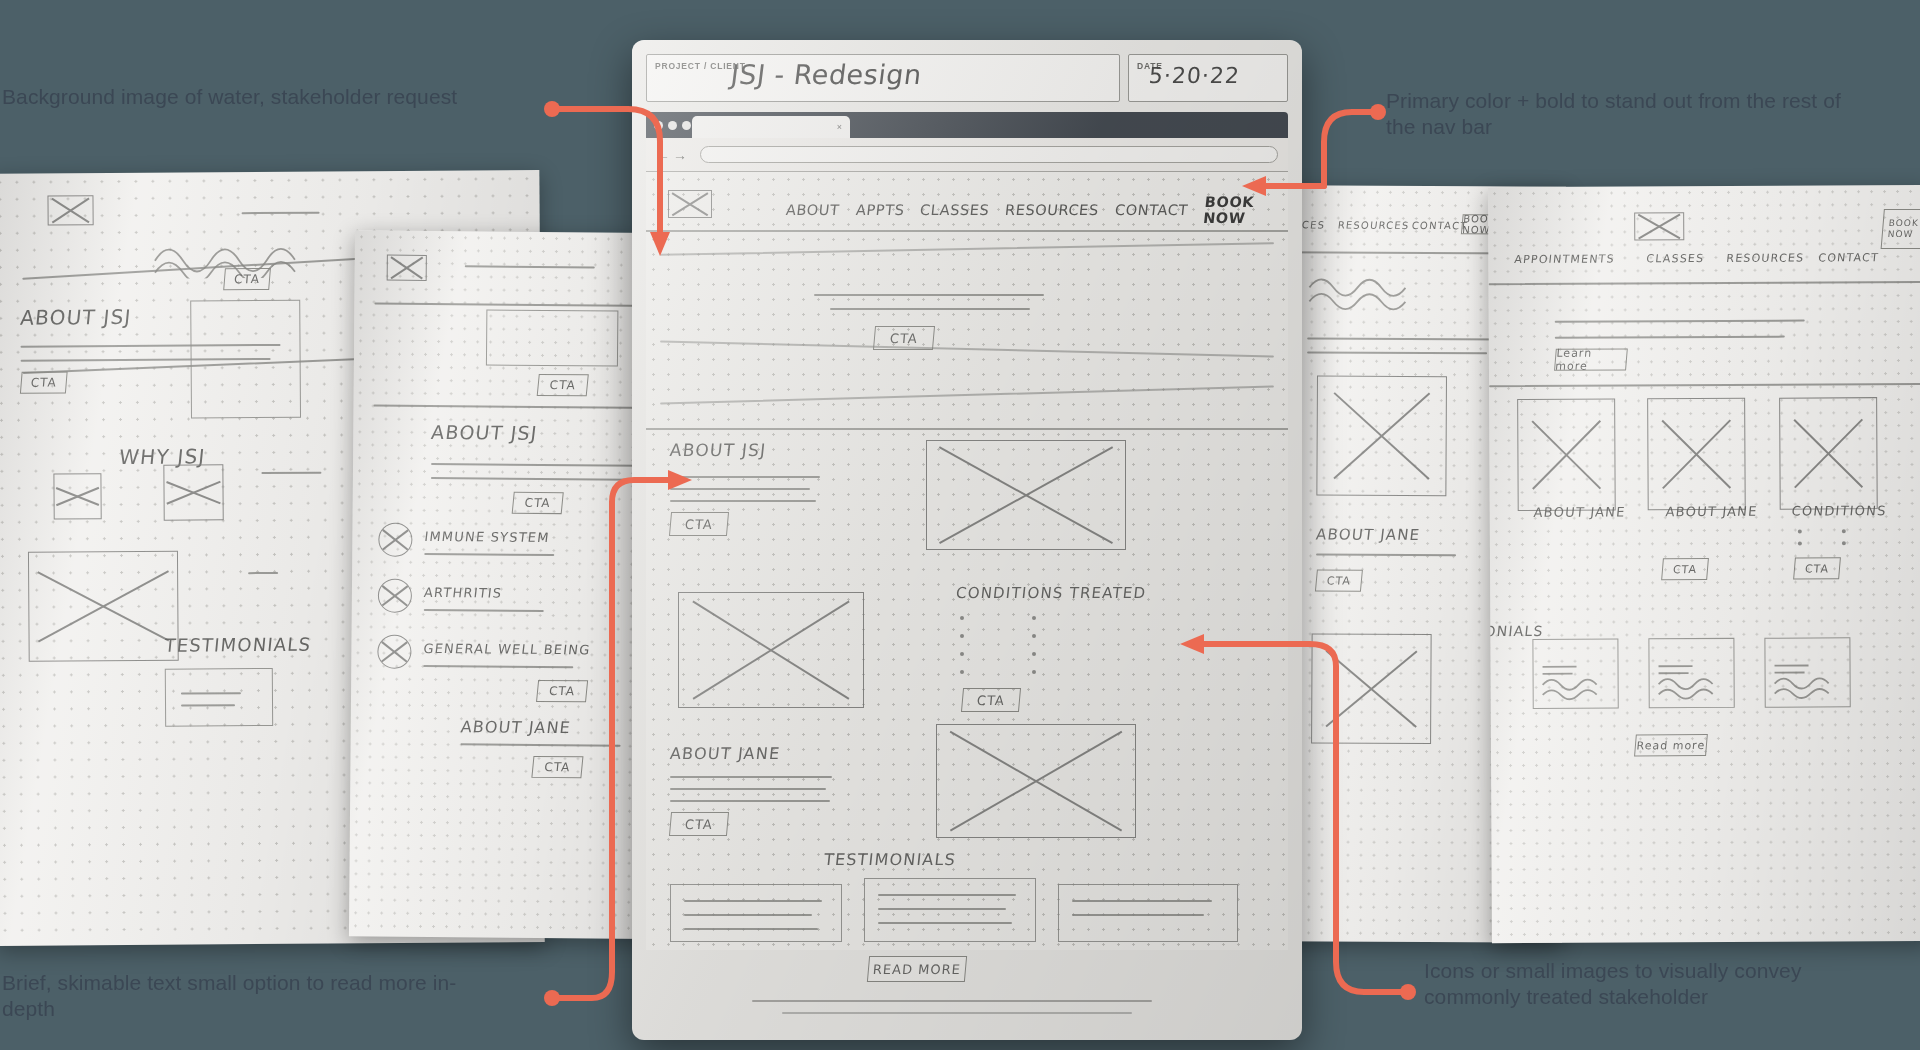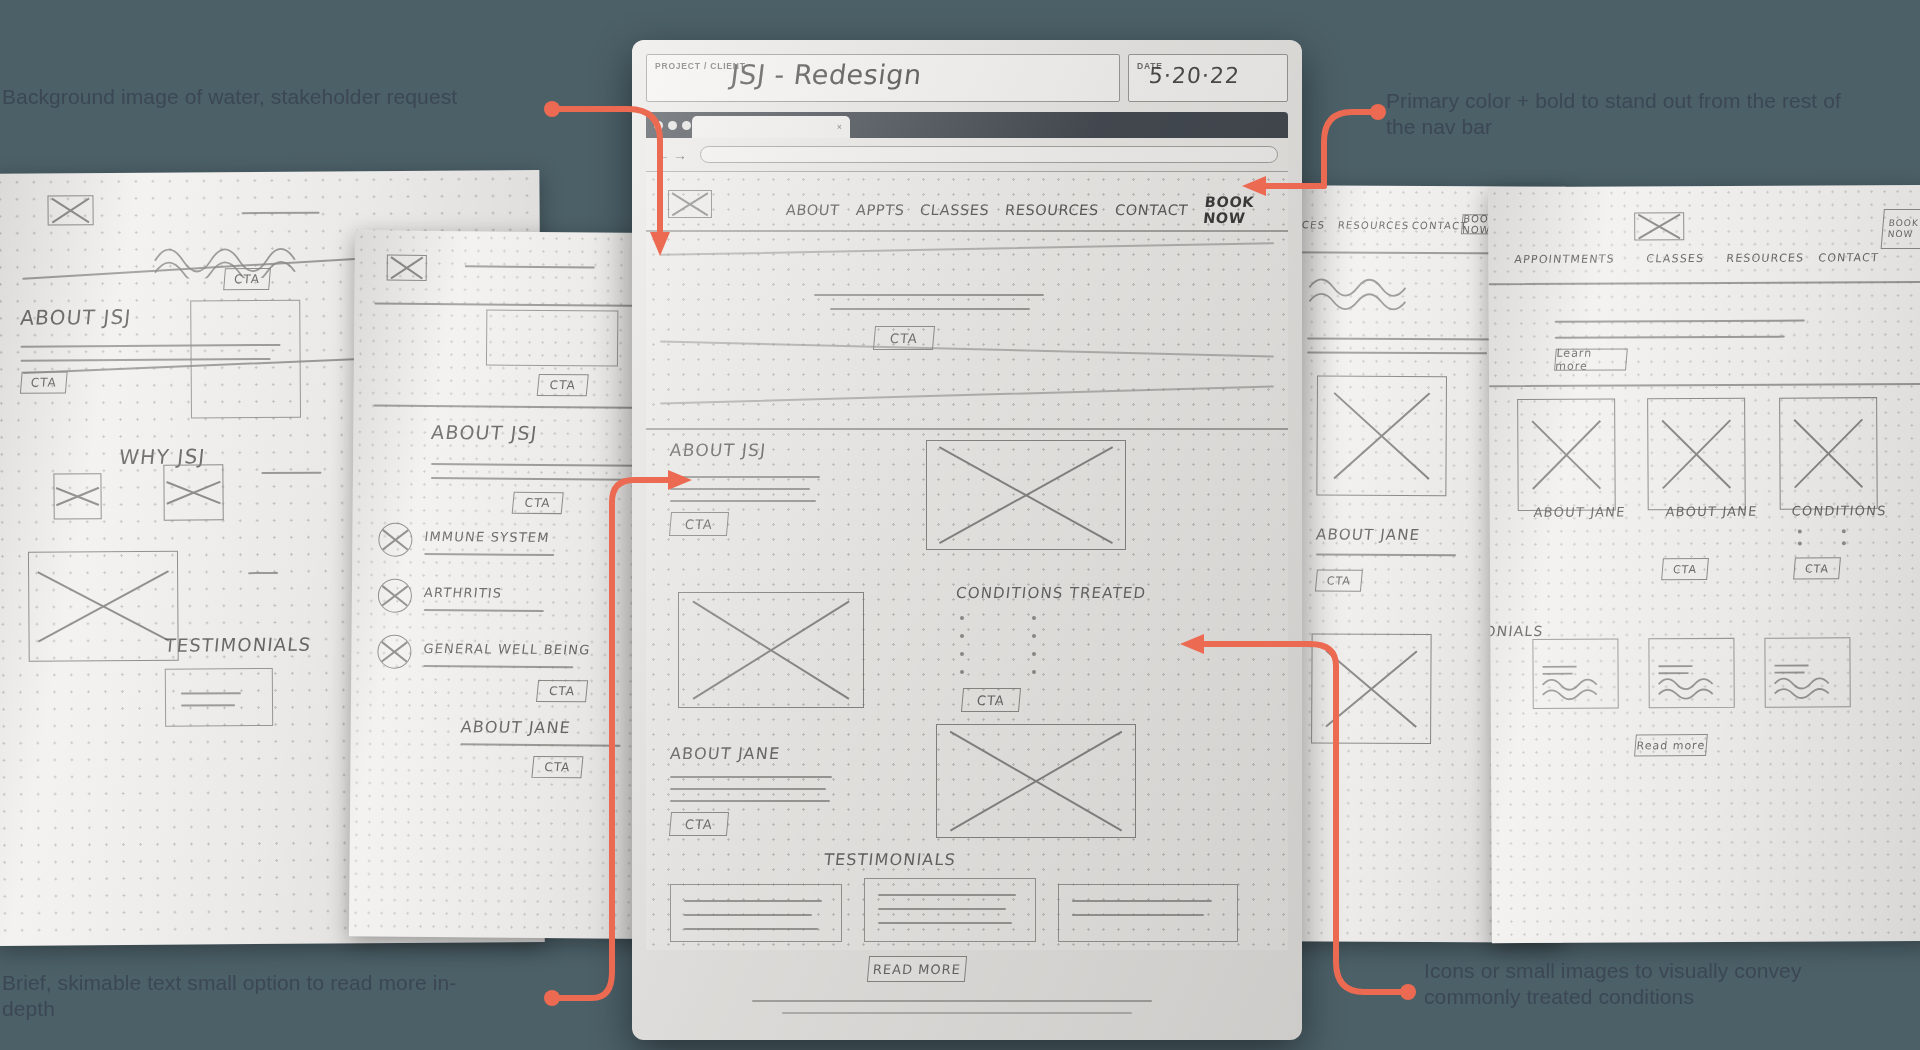--- a/index.html
+++ b/index.html
@@ -421,15 +421,15 @@
     <circle cx="1408" cy="992" r="8"></circle>
     <polygon points="1180,644 1204,634 1204,654"></polygon>
   </svg>
 
   <div class="anno anno-b">Primary color + bold to stand out from the rest of
 the nav bar</div>
   <div class="anno anno-a">Background image of water, stakeholder request</div>
   <div class="anno anno-c">Brief, skimable text small option to read more in-
 depth</div>
   <div class="anno anno-d">Icons or small images to visually convey
-commonly treated conditions</div>
+commonly treated stakeholder</div>
 
 </div>
 
 </body></html>

